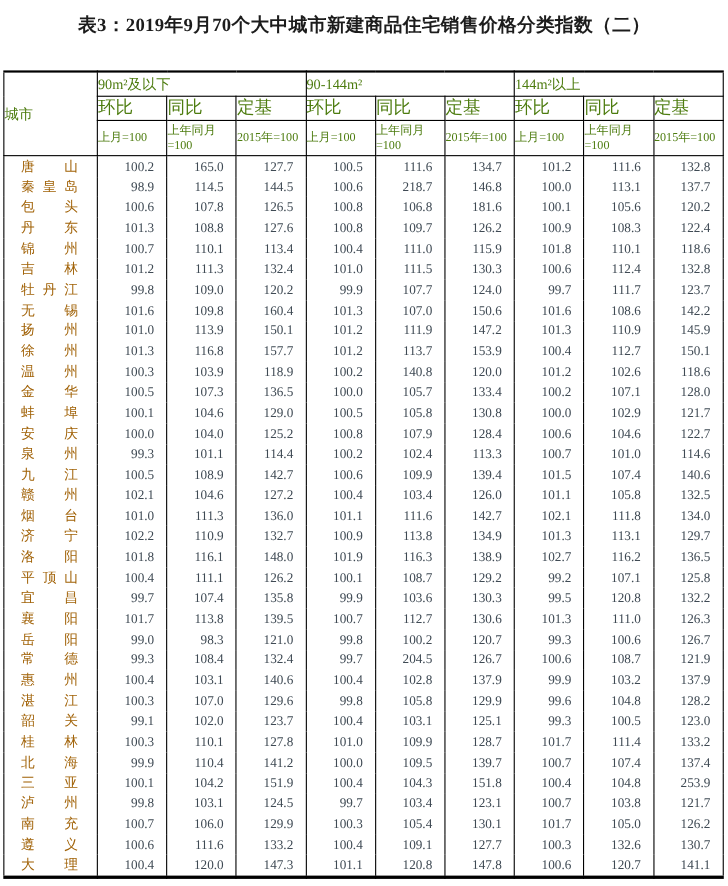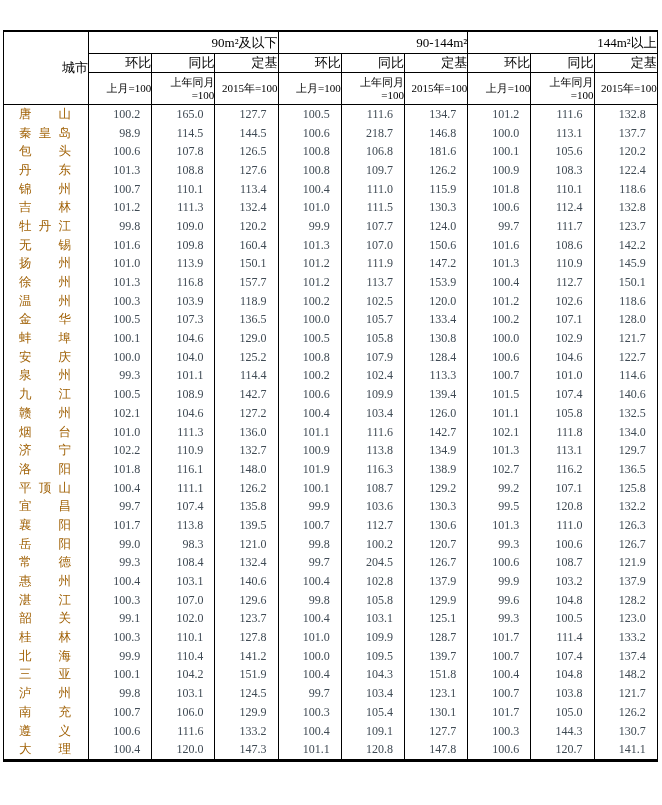--- a/index.html
+++ b/index.html
@@ -27,27 +27,27 @@
     width: 654px;
     margin: 30px 0 0 3px;
     border-top: 2px solid #000;
     border-bottom: 3px solid #000;
     border-left: 1px solid #000;
     border-right: 1px solid #000;
   }
   thead th {
     border: 1px solid #000;
     font-weight: normal;
-    color: #000000;
-    text-align: right;
+    color: #4d7c0f;
+    text-align: left;
     vertical-align: middle;
     padding: 0;
   }
   tr.group-row th { height: 21px; font-size: 13px; }
-  tr.metric-row th { height: 18px; font-size: 13px; }
+  tr.metric-row th { height: 18px; font-size: 16px; }
   tr.base-row th { height: 31px; font-size: 11px; }
   th.city-head { font-size: 13.5px; }
   .hline { display: block; line-height: 13px; }
 
   tbody td {
     border-left: 1px solid #000;
     border-right: 1px solid #000;
     border-top: none;
     border-bottom: none;
     height: 18.7px;
@@ -68,20 +68,21 @@
     text-align: right;
     padding-right: 11px;
     font-size: 12px;
     color: #3f4a54;
   }
 </style>
 </head>
 <body>
 
 <div>
+  <h1 class="page-title">表3：2019年9月70个大中城市新建商品住宅销售价格分类指数（二）</h1>
 
   <table class="price-table">
     <colgroup>
       <col style="width:85px">
       <col style="width:63.2px">
         <col style="width:63.2px">
         <col style="width:63.2px">
       <col style="width:63.2px">
         <col style="width:63.2px">
         <col style="width:63.2px">
@@ -288,21 +289,21 @@
           <td class="num-cell">150.1</td>
         </tr>
         <tr>
           <td class="city-cell">
             <span class="city-name">温州</span>
           </td>
           <td class="num-cell">100.3</td>
           <td class="num-cell">103.9</td>
           <td class="num-cell">118.9</td>
           <td class="num-cell">100.2</td>
-          <td class="num-cell">102.5</td>
+          <td class="num-cell">140.8</td>
           <td class="num-cell">120.0</td>
           <td class="num-cell">101.2</td>
           <td class="num-cell">102.6</td>
           <td class="num-cell">118.6</td>
         </tr>
         <tr>
           <td class="city-cell">
             <span class="city-name">金华</span>
           </td>
           <td class="num-cell">100.5</td>
@@ -572,21 +573,21 @@
             <span class="city-name">三亚</span>
           </td>
           <td class="num-cell">100.1</td>
           <td class="num-cell">104.2</td>
           <td class="num-cell">151.9</td>
           <td class="num-cell">100.4</td>
           <td class="num-cell">104.3</td>
           <td class="num-cell">151.8</td>
           <td class="num-cell">100.4</td>
           <td class="num-cell">104.8</td>
-          <td class="num-cell">148.2</td>
+          <td class="num-cell">253.9</td>
         </tr>
         <tr>
           <td class="city-cell">
             <span class="city-name">泸州</span>
           </td>
           <td class="num-cell">99.8</td>
           <td class="num-cell">103.1</td>
           <td class="num-cell">124.5</td>
           <td class="num-cell">99.7</td>
           <td class="num-cell">103.4</td>
@@ -613,21 +614,21 @@
           <td class="city-cell">
             <span class="city-name">遵义</span>
           </td>
           <td class="num-cell">100.6</td>
           <td class="num-cell">111.6</td>
           <td class="num-cell">133.2</td>
           <td class="num-cell">100.4</td>
           <td class="num-cell">109.1</td>
           <td class="num-cell">127.7</td>
           <td class="num-cell">100.3</td>
-          <td class="num-cell">144.3</td>
+          <td class="num-cell">132.6</td>
           <td class="num-cell">130.7</td>
         </tr>
         <tr>
           <td class="city-cell">
             <span class="city-name">大理</span>
           </td>
           <td class="num-cell">100.4</td>
           <td class="num-cell">120.0</td>
           <td class="num-cell">147.3</td>
           <td class="num-cell">101.1</td>

